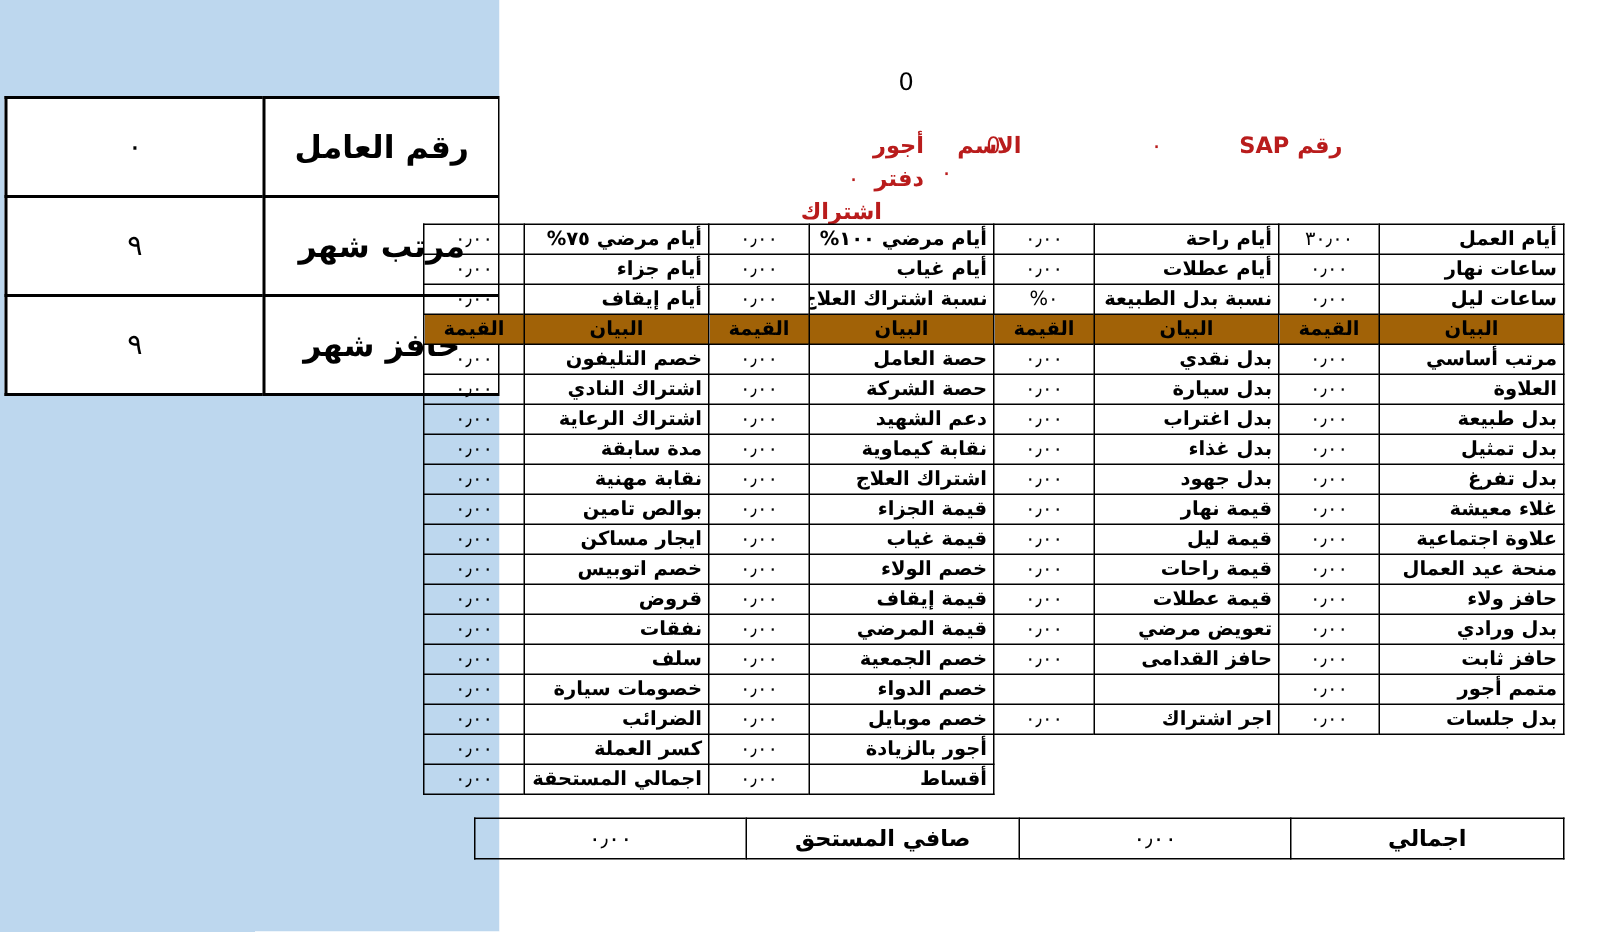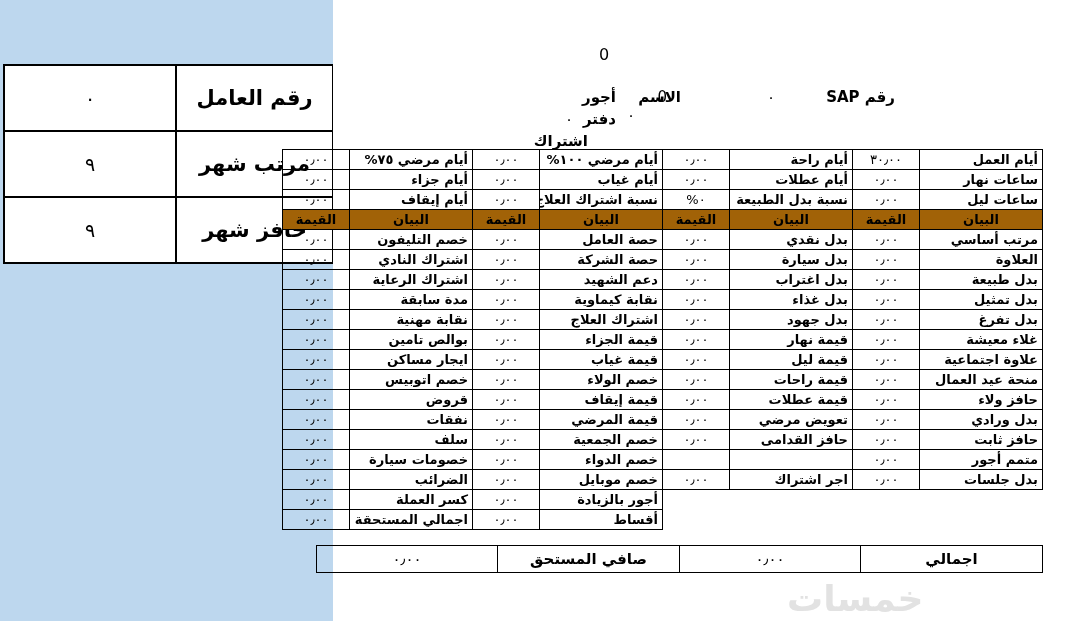--- a/index.html
+++ b/index.html
@@ -65,21 +65,21 @@
     color: #000;
   }
 
   .hdr-row {
     position: absolute;
     top: 88px;
     right: 22px;
     left: 22px;
     height: 26px;
   }
-  .hdr-item { position: absolute; font-size: 15px; color:#000000; white-space: nowrap;}
+  .hdr-item { position: absolute; font-size: 15px; color:#b91c1c; white-space: nowrap;}
   .hdr-name-label { right: 362px; top: 0; font-weight: bold;}
   .hdr-name-value { right: 408px; top: 18px; }
   .hdr-sap-label  { right: 148px; top: 0; font-weight: bold;}
   .hdr-sap-value  { right: 268px; top: 0; }
   .hdr-wage-label { right: 427px; top: 0; font-weight: bold;}
   .hdr-wage-value { right: 376px; top: 0; }
   .hdr-book-label { right: 427px; top: 22px; font-weight: bold;}
   .hdr-book-value { right: 470px; top: 22px; }
   .hdr-date-label { right: 455px; top: 44px; font-weight: bold;}
 
@@ -387,14 +387,13 @@
     <tbody>
       <tr>
         <td class="t-lab">اجمالي</td>
         <td class="t-val">٠٫٠٠</td>
         <td class="t-lab">صافي المستحق</td>
         <td class="t-val">٠٫٠٠</td>
       </tr>
     </tbody>
   </table>
 
-  <div id="watermark">خمسات</div>
 </div>
 
 </body></html>

